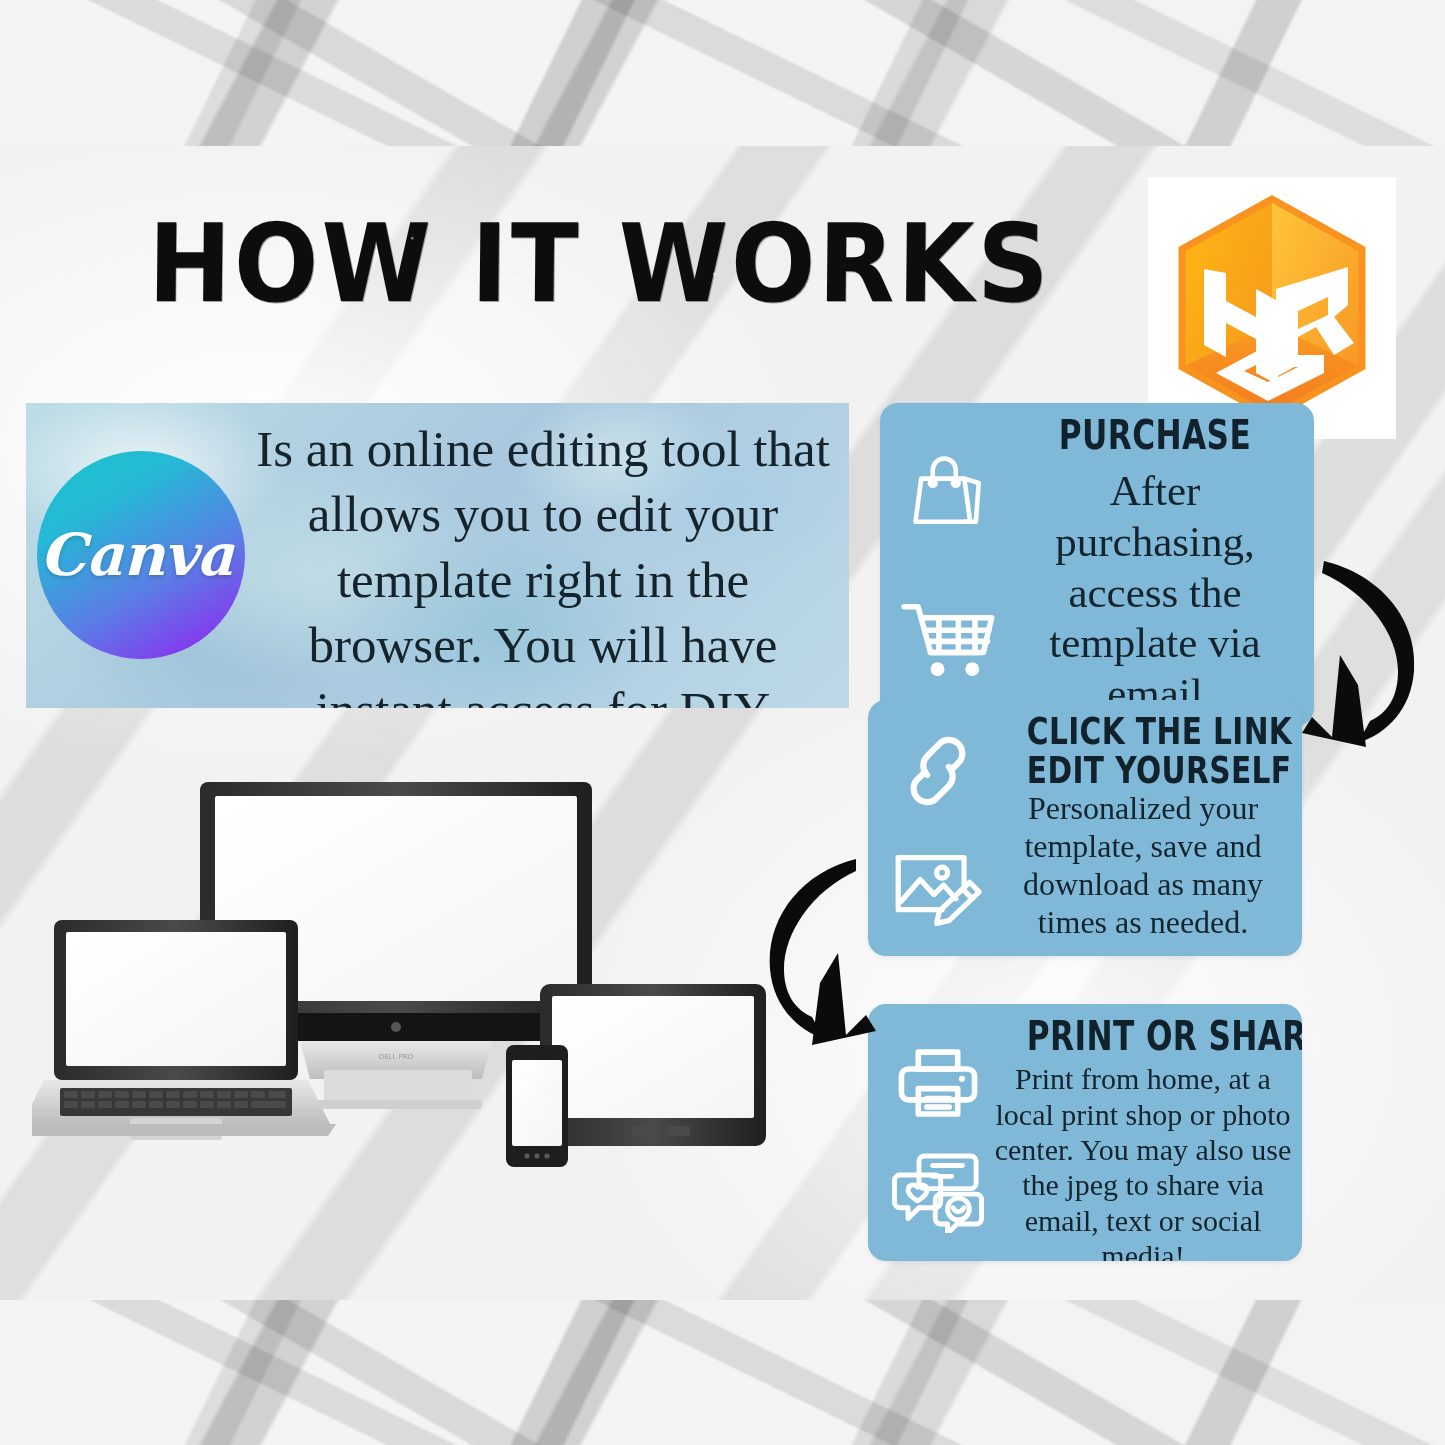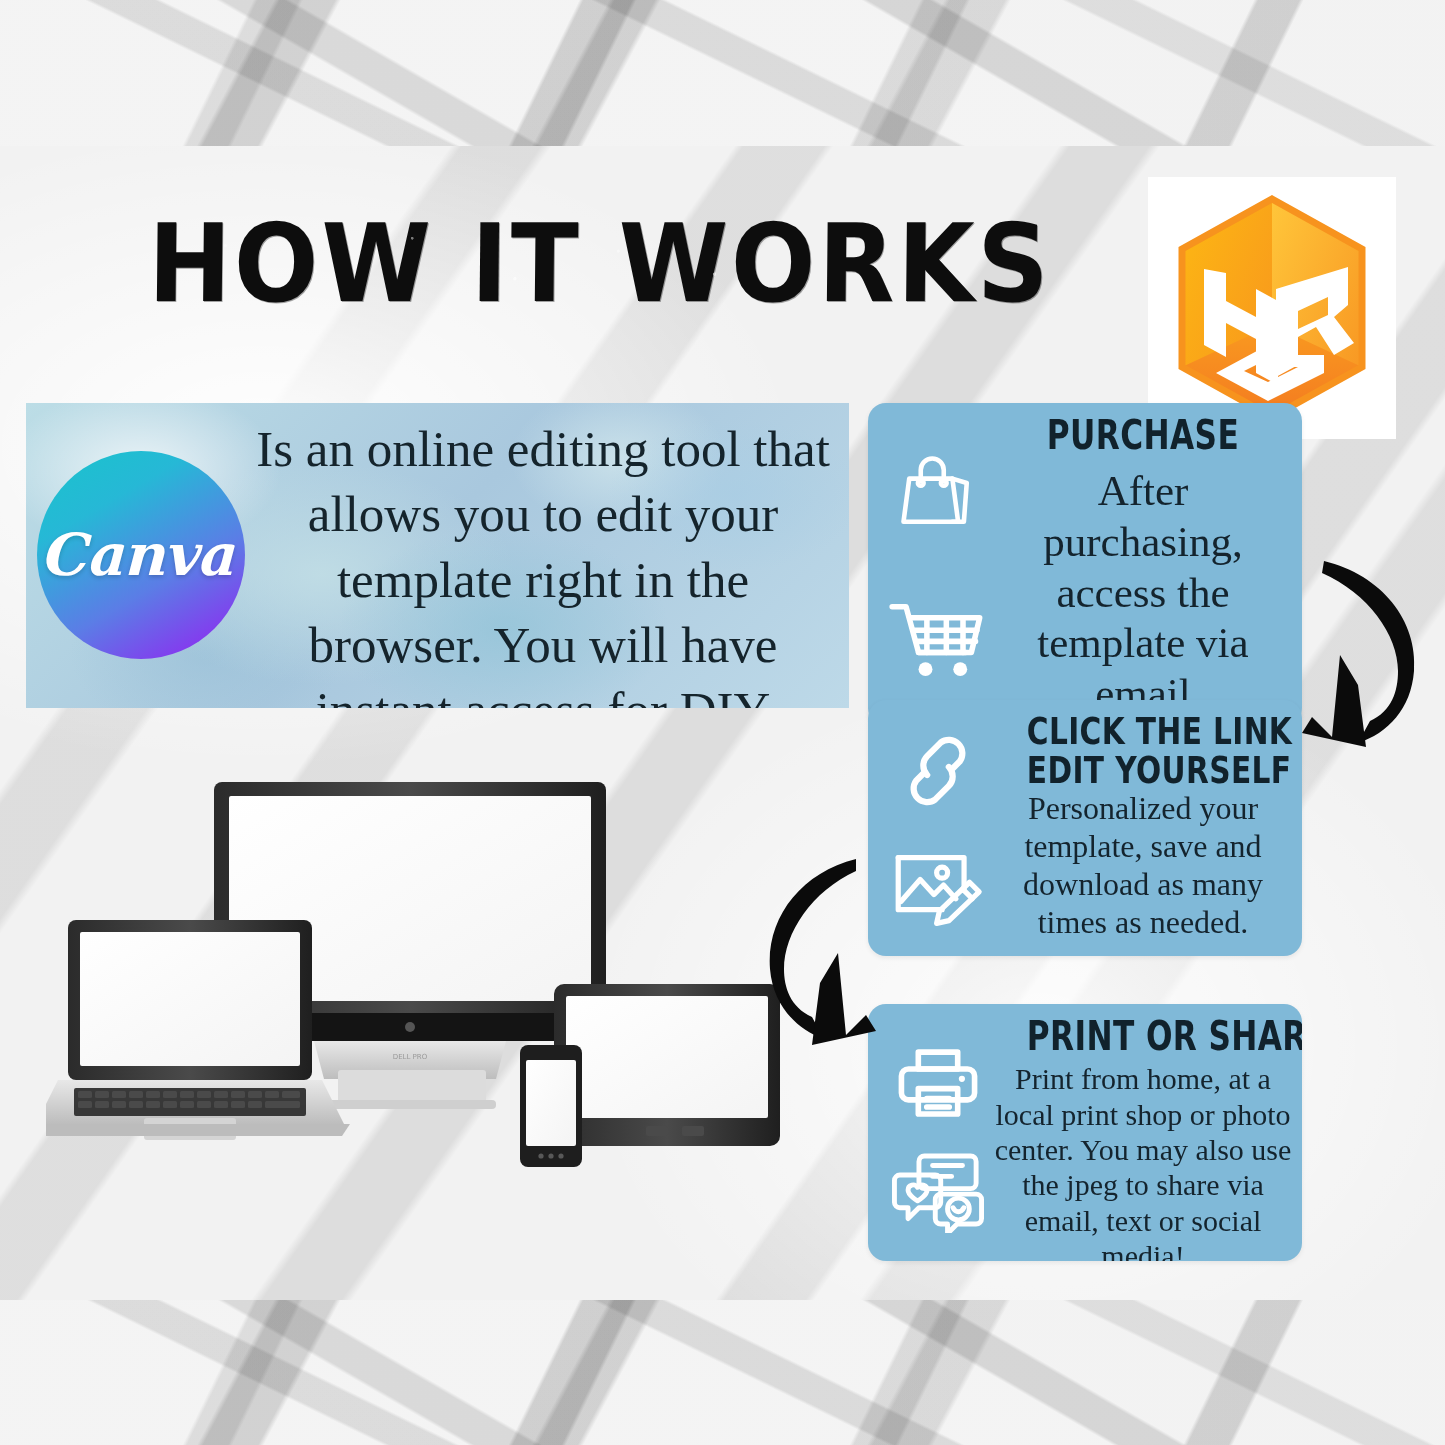--- a/index.html
+++ b/index.html
@@ -140,34 +140,34 @@
     top: 14px;
     width: 590px;
     text-align: center;
     font-family: "Liberation Serif", serif;
     font-size: 51px;
     line-height: 1.28;
     color: #15242c;
   }
 
   
-  .devices { position: absolute; left: 46px; top: 770px; width: 745px; height: 420px; }
+  .devices { position: absolute; left: 32px; top: 770px; width: 745px; height: 420px; }
   .devices svg { display: block; width: 100%; height: 100%; }
 
   
   .card {
     position: absolute;
     left: 868px;
     width: 434px;
     border-radius: 18px;
     background: #80b9d8;
     box-shadow: 0 2px 5px rgba(0,0,0,.07);
     overflow: hidden;
   }
-  .card1 { top: 403px;  height: 323px; }
+  .card1 { top: 403px;  height: 323px; margin-left: 12px; }
   .card2 { top: 700px;  height: 256px; }
   .card3 { top: 1004px; height: 257px; }
 
   .card-icons {
     position: absolute;
     left: 14px;
     top: 14px;
     width: 112px;
     height: calc(100% - 28px);
     display: flex;

